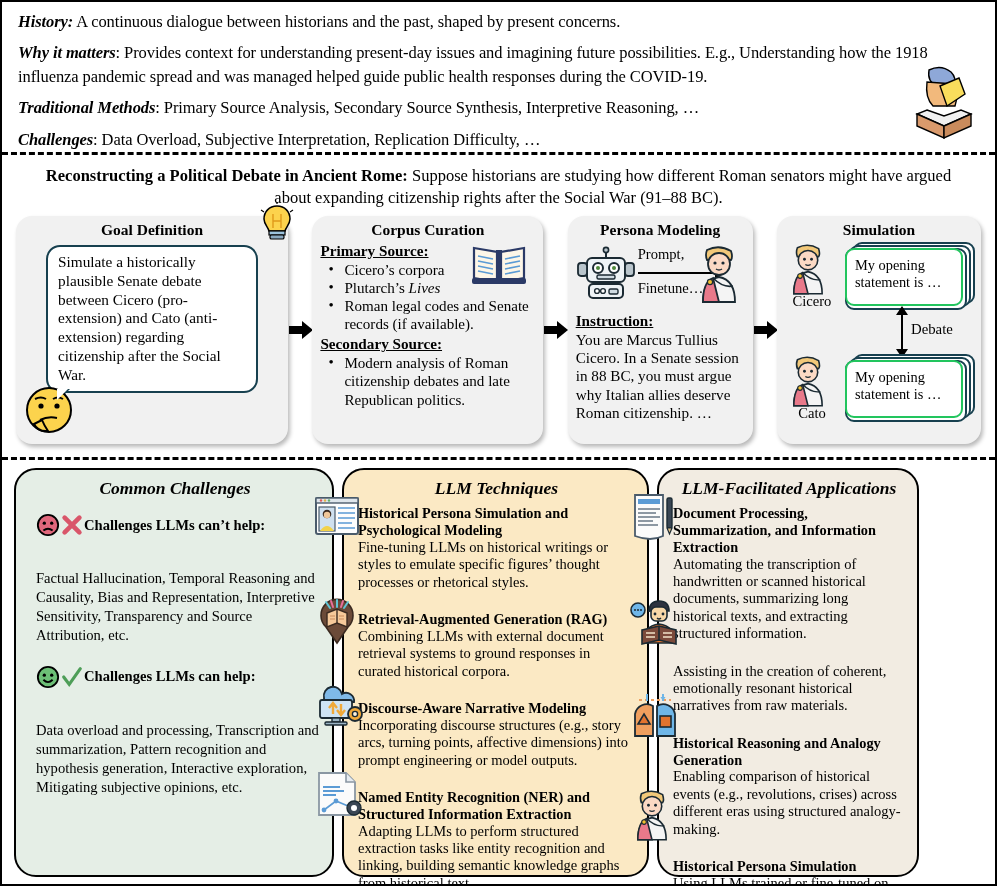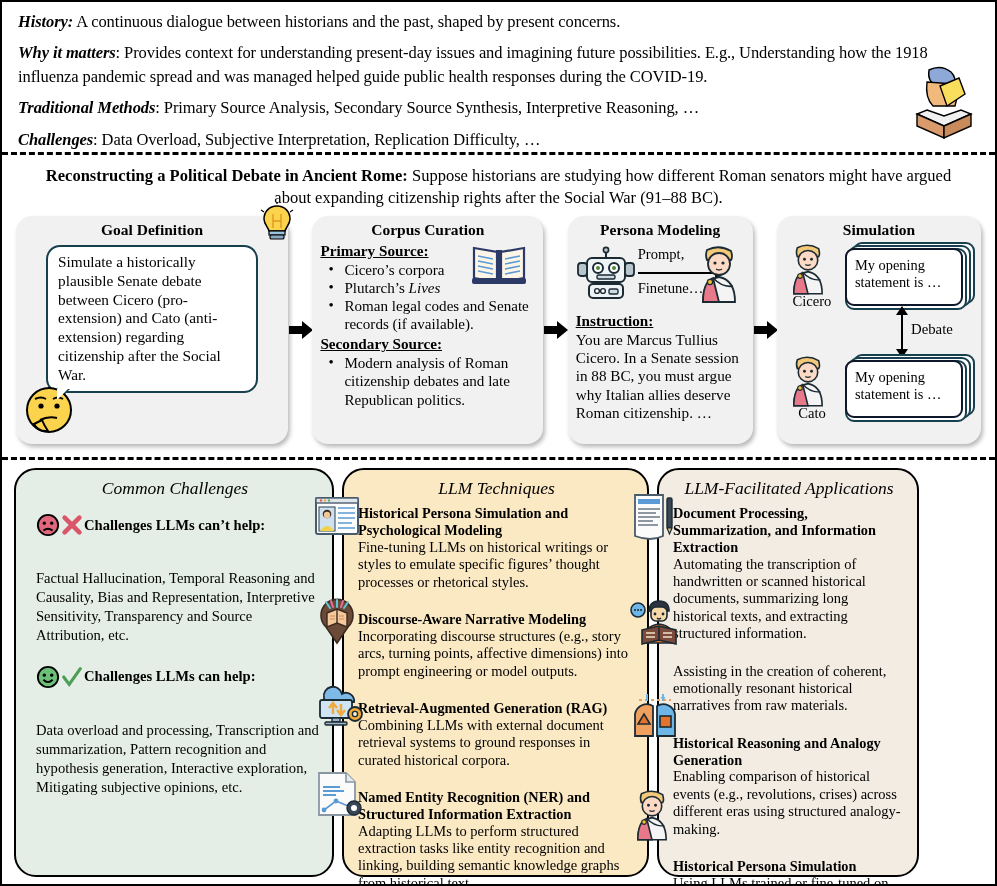--- a/index.html
+++ b/index.html
@@ -163,21 +163,21 @@
   .card-stack{position:relative;width:130px;height:68px;margin-left:4px;}
   .card-stack i{
     position:absolute;display:block;border:2px solid #17404f;border-radius:9px;background:#fff;
     width:118px;height:58px;
   }
   .card-stack i:nth-child(1){left:10px;top:0px;}
   .card-stack i:nth-child(2){left:6px;top:3px;}
   .card-stack i:nth-child(3){left:2px;top:6px;}
   .card-stack span{
     position:absolute;left:2px;top:6px;width:118px;height:58px;
-    border:2px solid #0f172a;border-radius:9px;background:#fff;
+    border:2px solid #22c55e;border-radius:9px;background:#fff;
     box-sizing:border-box;
     font-size:14.4px;line-height:1.18;padding:7px 6px 12px 8px;
     z-index:3;
   }
   .debate-link{position:relative;height:42px;}
   .debate-arrow{
     position:absolute;left:116px;top:2px;width:2px;height:36px;background:#000;
   }
   .debate-arrow:before{
     content:"";position:absolute;left:-5px;top:-8px;
@@ -199,21 +199,21 @@
   }
   .panel{
     position:relative;
     border:2.5px solid #000;
     border-radius:22px;
     box-sizing:border-box;
     padding:6px 12px 8px 14px;
     overflow:visible;
   }
   .panel-title{
-    text-align:center;font-weight:normal;font-style:italic;font-size:17.5px;
+    text-align:center;font-weight:bold;font-style:italic;font-size:17.5px;
     margin:2px 0 6px 0;
   }
   .p1{width:320px;background:#e5eee6;}
   .p2{width:307px;background:#fbe9c4;}
   .p3{width:262px;background:#f2ece2;}
 
   .chal-head{
     display:flex;align-items:center;
     font-weight:bold;font-size:14.6px;
     margin:14px 0 10px 6px;
@@ -539,26 +539,26 @@
         </div>
       </div>
 
       <div class="panel-title">LLM Techniques</div>
 
       <div class="tech-item">
         <div class="tech-h">Historical Persona Simulation and Psychological Modeling</div>
         <div class="tech-b">Fine-tuning LLMs on historical writings or styles to emulate specific figures’ thought processes or rhetorical styles.</div>
       </div>
       <div class="tech-item" style="margin-top:20px;">
+        <div class="tech-h">Retrieval-Augmented Generation (RAG)</div>
+        <div class="tech-b">Combining LLMs with external document retrieval systems to ground responses in curated historical corpora.</div>
+      </div>
+      <div class="tech-item" style="margin-top:20px;">
         <div class="tech-h">Discourse-Aware Narrative Modeling</div>
         <div class="tech-b">Incorporating discourse structures (e.g., story arcs, turning points, affective dimensions) into prompt engineering or model outputs.</div>
-      </div>
-      <div class="tech-item" style="margin-top:20px;">
-        <div class="tech-h">Retrieval-Augmented Generation (RAG)</div>
-        <div class="tech-b">Combining LLMs with external document retrieval systems to ground responses in curated historical corpora.</div>
       </div>
       <div class="tech-item" style="margin-top:20px;">
         <div class="tech-h">Named Entity Recognition (NER) and Structured Information Extraction</div>
         <div class="tech-b">Adapting LLMs to perform structured extraction tasks like entity recognition and linking, building semantic knowledge graphs from historical text.</div>
       </div>
     </div>
 
     <div class="panel p3">
       <div class="rail rail-left">
         <div class="rail-ic" style="top:22px;">

